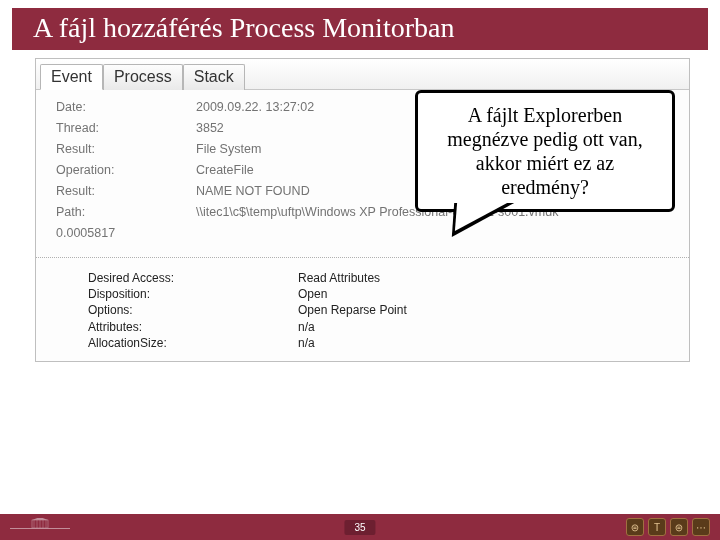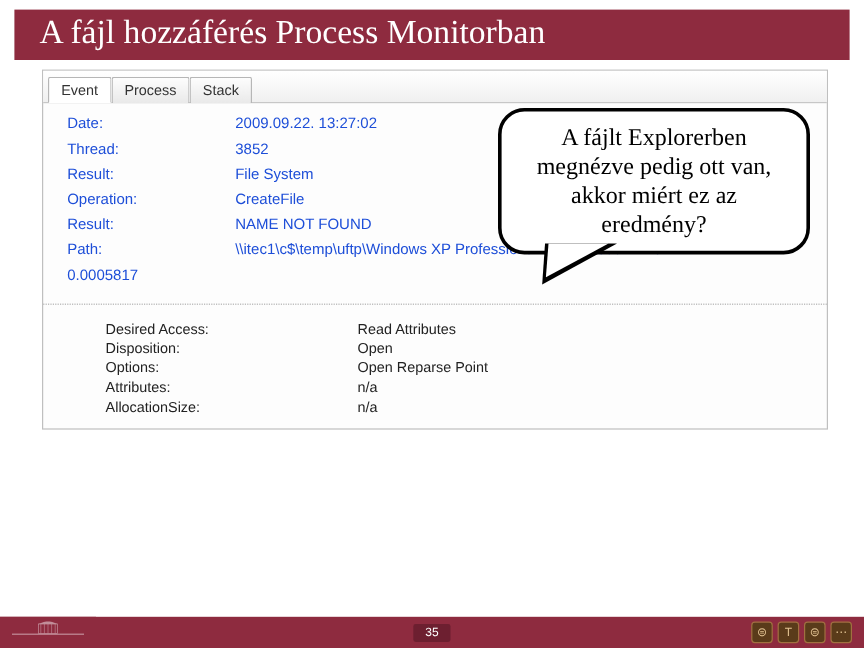--- a/index.html
+++ b/index.html
@@ -35,39 +35,39 @@
     background: linear-gradient(#fff, #f0f0f0);
     border-bottom: 1px solid #c7c7c7;
     padding: 4px 4px 0 4px;
     gap: 0;
   }
   .tab {
     padding: 3px 10px;
     border: 1px solid #b6b6b6;
     border-bottom: none;
     background: linear-gradient(#fdfdfd, #e9e9e9);
-    font-size: 12px;
+    font-size: 16px;
     color: #333;
     position: relative;
     top: 1px;
     border-radius: 2px 2px 0 0;
   }
   .tab.active {
     background: #fff;
     border-bottom: 1px solid #fff;
     font-weight: 400;
   }
   .props {
     padding: 10px 12px 4px 20px;
   }
   .row {
     display: flex;
     margin-bottom: 7px;
     font-size: 12.5px;
-    color: #1d4ed8;
+    color: #737373;
   }
   .row .label {
     width: 140px;
     font-weight: 400;
   }
   .row .value { flex: 1; }
   .divider {
     border-top: 1px dotted #b0b0b0;
     margin: 6px 0 10px 0;
   }
@@ -85,21 +85,21 @@
   .row2 .value { flex: 1; }
 
   
   .callout {
     position: absolute;
     top: 90px;
     right: 45px;
     width: 260px;
     background: #fff;
     border: 3px solid #000;
-    border-radius: 22px;
+    border-radius: 6px;
     padding: 10px 16px;
     font-family: Georgia, "Times New Roman", serif;
     font-size: 20px;
     text-align: center;
     line-height: 1.2;
     z-index: 10;
   }
   .callout::after {
     content: "";
     position: absolute;

